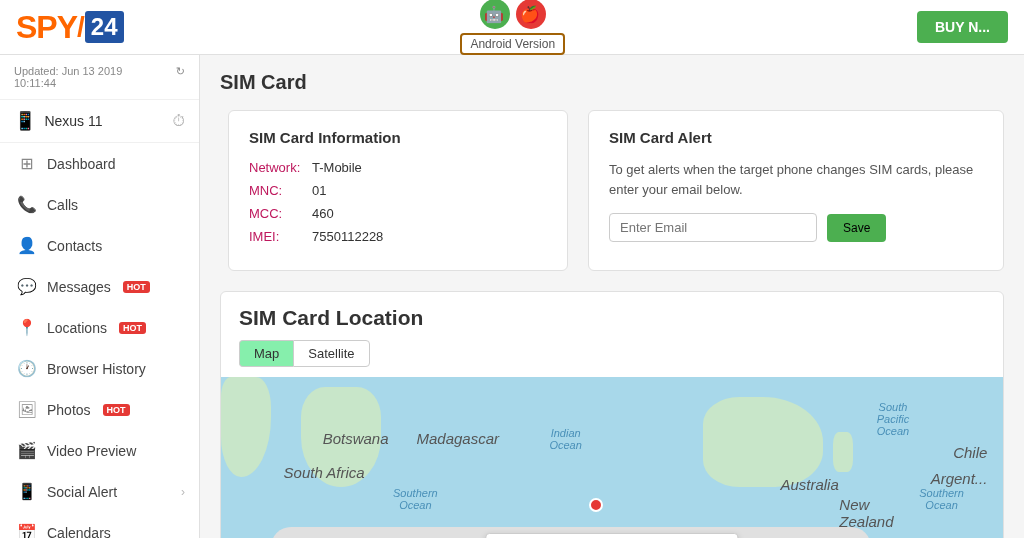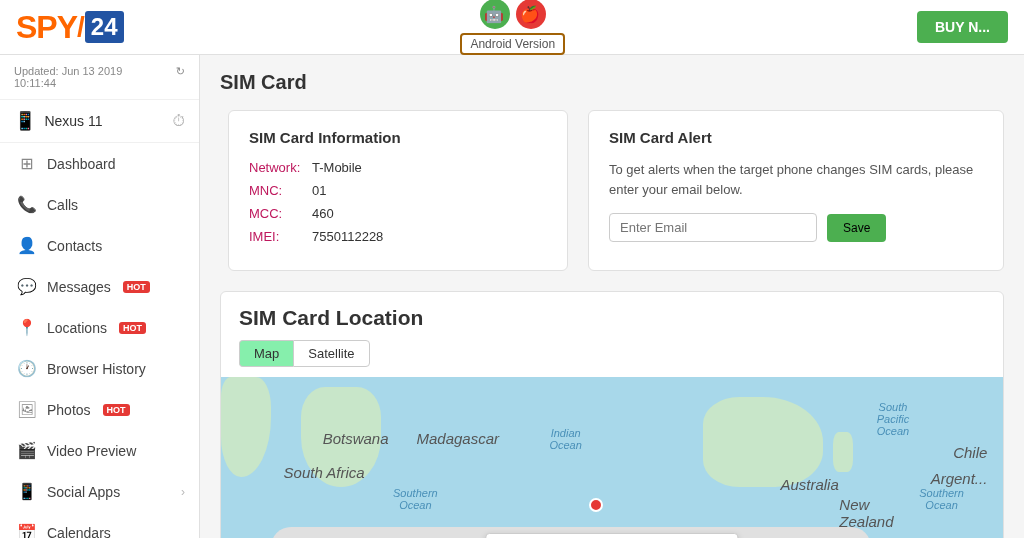--- a/index.html
+++ b/index.html
@@ -408,21 +408,21 @@
       <span class="nav-icon">🖼</span>
       <span>Photos</span>
       <span class="badge-hot">HOT</span>
     </div>
     <div class="nav-item">
       <span class="nav-icon">🎬</span>
       <span>Video Preview</span>
     </div>
     <div class="nav-item">
       <span class="nav-icon">📱</span>
-      <span>Social Apps</span>
+      <span>Social Alert</span>
       <span class="nav-chevron">›</span>
     </div>
     <div class="nav-item">
       <span class="nav-icon">📅</span>
       <span>Calendars</span>
     </div>
   </div>
 
   <div class="content">
     <div class="content-inner">

